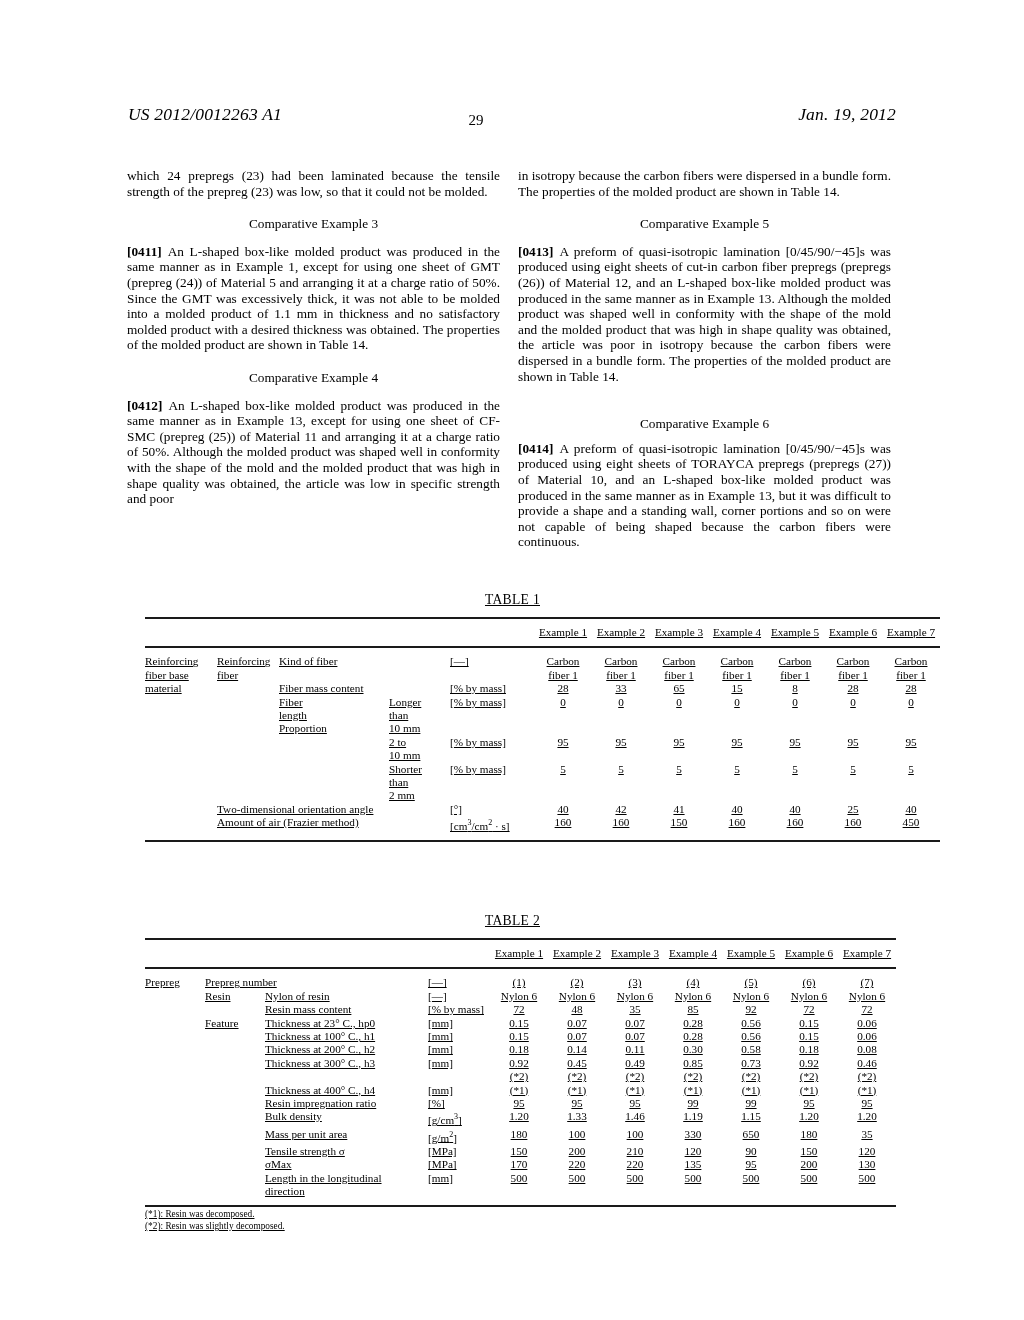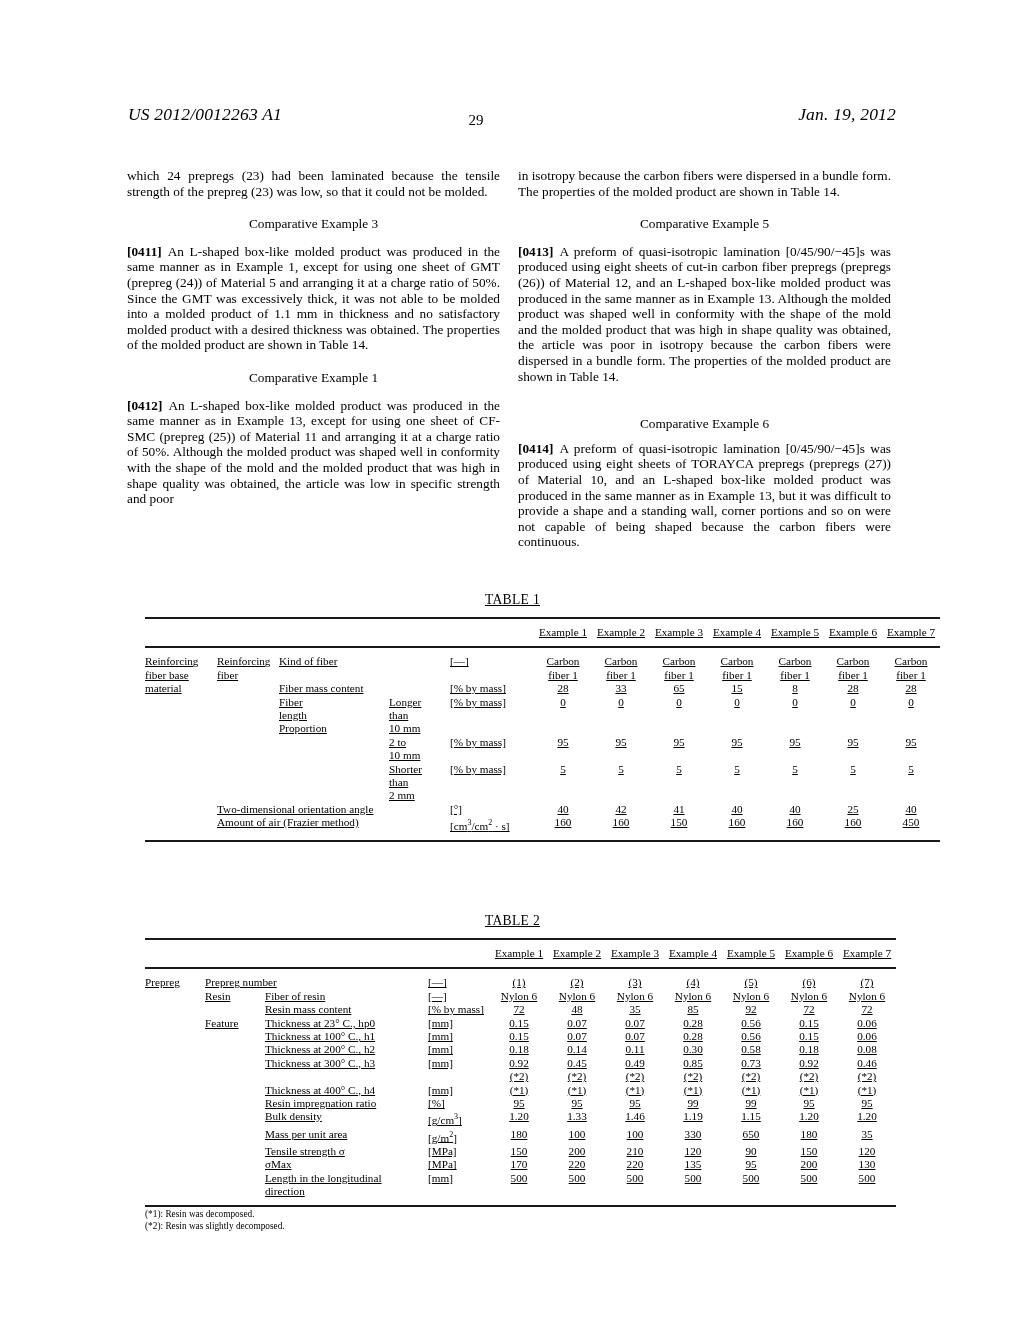--- a/index.html
+++ b/index.html
@@ -123,40 +123,41 @@
   col.t2c4 { width: 62px; }
   col.t2cd { width: 58px; }
 
   .colhead { text-align: center; font-size: 11.2px; }
 
   .footnotes {
     position: absolute;
     left: 145px;
     font-size: 9.3px;
     line-height: 12px;
+    text-decoration: underline;
   }
   .footnotes div { white-space: nowrap; }
   .sup { font-size: 8px; vertical-align: super; }
 </style>
 </head>
 <body>
 
 <div class="page-header">
   <span>US 2012/0012263 A1</span>
   <span>Jan. 19, 2012</span>
 </div>
 <div class="page-number">29</div>
 
 <div class="columns">
 
   <div class="col col-left">
     <p class="para">which 24 prepregs (23) had been laminated because the tensile strength of the prepreg (23) was low, so that it could not be molded.</p>
     <div class="section-head">Comparative Example 3</div>
     <p class="para"><span class="para-num">[0411]</span><span>An L-shaped box-like molded product was produced in the same manner as in Example 1, except for using one sheet of GMT (prepreg (24)) of Material 5 and arranging it at a charge ratio of 50%. Since the GMT was excessively thick, it was not able to be molded into a molded product of 1.1 mm in thickness and no satisfactory molded product with a desired thickness was obtained. The properties of the molded product are shown in Table 14.</span></p>
-    <div class="section-head">Comparative Example 1</div>
+    <div class="section-head">Comparative Example 4</div>
     <p class="para"><span class="para-num">[0412]</span><span>An L-shaped box-like molded product was produced in the same manner as in Example 13, except for using one sheet of CF-SMC (prepreg (25)) of Material 11 and arranging it at a charge ratio of 50%. Although the molded product was shaped well in conformity with the shape of the mold and the molded product that was high in shape quality was obtained, the article was low in specific strength and poor</span></p>
   </div>
 
   <div class="col col-right">
     <p class="para">in isotropy because the carbon fibers were dispersed in a bundle form. The properties of the molded product are shown in Table 14.</p>
     <div class="section-head">Comparative Example 5</div>
     <p class="para"><span class="para-num">[0413]</span><span>A preform of quasi-isotropic lamination [0/45/90/−45]s was produced using eight sheets of cut-in carbon fiber prepregs (prepregs (26)) of Material 12, and an L-shaped box-like molded product was produced in the same manner as in Example 13. Although the molded product was shaped well in conformity with the shape of the mold and the molded product that was high in shape quality was obtained, the article was poor in isotropy because the carbon fibers were dispersed in a bundle form. The properties of the molded product are shown in Table 14.</span></p>
     <div class="section-head tight">Comparative Example 6</div>
     <p class="para"><span class="para-num">[0414]</span><span>A preform of quasi-isotropic lamination [0/45/90/−45]s was produced using eight sheets of TORAYCA prepregs (prepregs (27)) of Material 10, and an L-shaped box-like molded product was produced in the same manner as in Example 13, but it was difficult to provide a shape and a standing wall, corner portions and so on were not capable of being shaped because the carbon fibers were continuous.</span></p>
   </div>
@@ -451,21 +452,21 @@
           <td class="num">(2)</td>
           <td class="num">(3)</td>
           <td class="num">(4)</td>
           <td class="num">(5)</td>
           <td class="num">(6)</td>
           <td class="num">(7)</td>
         </tr>
         <tr>
           <td class="lbl"></td>
           <td class="lbl">Resin</td>
-          <td class="lbl">Fiber of resin</td>
+          <td class="lbl">Nylon of resin</td>
           <td class="unit">[—]</td>
           <td class="num">Nylon 6</td>
           <td class="num">Nylon 6</td>
           <td class="num">Nylon 6</td>
           <td class="num">Nylon 6</td>
           <td class="num">Nylon 6</td>
           <td class="num">Nylon 6</td>
           <td class="num">Nylon 6</td>
         </tr>
         <tr>

